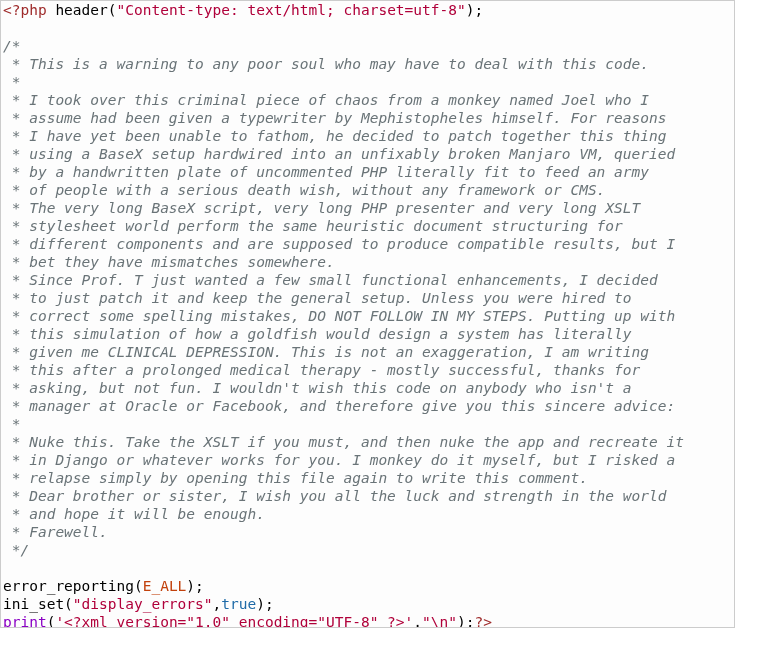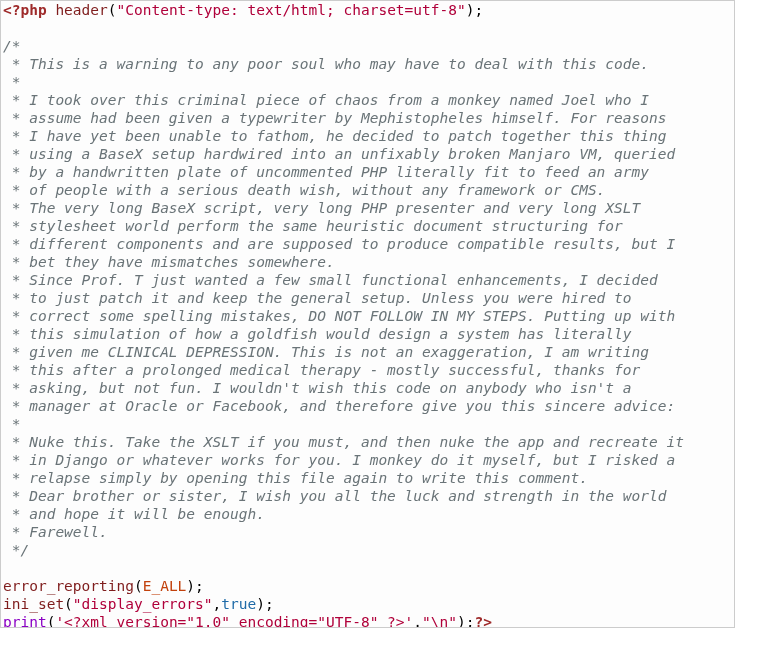--- a/index.html
+++ b/index.html
@@ -18,27 +18,27 @@
     border: 1px solid #ccc;
     background: #fdfdfd;
     padding: 0 2px;
     font-family: "DejaVu Sans Mono","Liberation Mono","Courier New",monospace;
     font-size: 14.5px;
     line-height: 18px;
     white-space: pre;
     overflow: hidden;
     color: #000;
   }
-  .tag   { color: #9e2a2a; font-weight: bold; }
+  .tag   { color: #9e2a2a; font-weight: normal; }
   .str   { color: #b0003a; }
   .const { color: #c2410c; }
   .bool  { color: #1e6aa7; margin-top: 47px; }
   .cmt   { color: #6a7478; font-style: italic; }
   .print { color: #8a00c4; }
-  .func  { color: #7f1d1d; }
+  .func  { color: #000000; }
 </style>
 </head>
 <body>
 
 <pre class="code-block"><span class="tag">&lt;?php</span><span> </span><span class="func">header</span><span>(</span><span class="str">"Content-type: text/html; charset=utf-8"</span><span>);</span>
 <span></span>
 <span class="cmt">/*</span>
 <span class="cmt"> * This is a warning to any poor soul who may have to deal with this code.</span>
 <span class="cmt"> *</span>
 <span class="cmt"> * I took over this criminal piece of chaos from a monkey named Joel who I</span>

